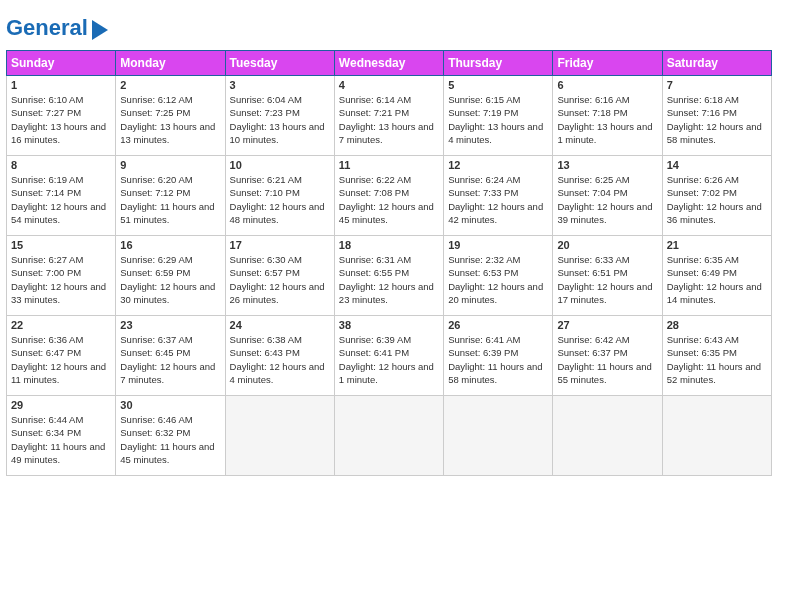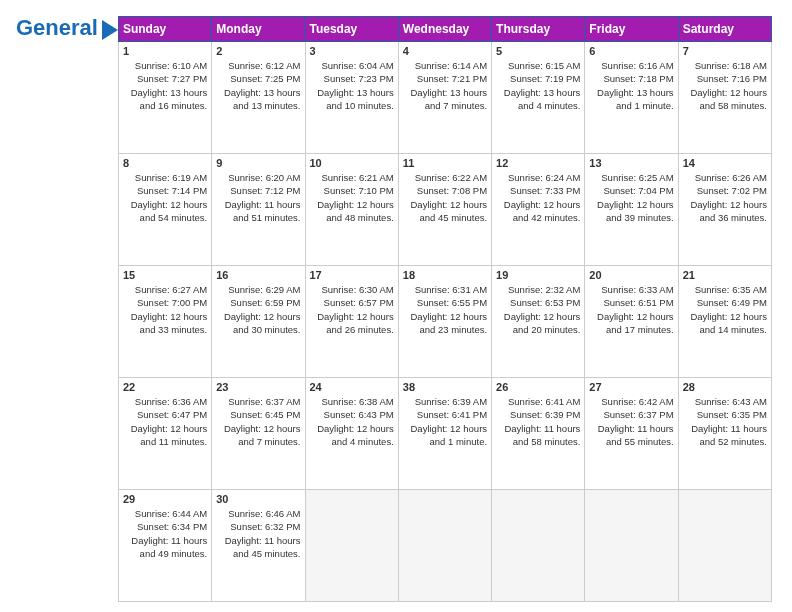--- a/index.html
+++ b/index.html
@@ -6,23 +6,23 @@
     body {
       font-family: Arial, sans-serif;
       background: #fff;
       width: 792px;
       height: 612px;
       overflow: hidden;
     }
     .page {
       width: 792px;
       height: 612px;
-      padding: 16px 20px 10px 16px;
+      padding: 16px 20px 10px 6px;
       display: flex;
-      flex-direction: row;
+      flex-direction: column;
     }
     .header {
       display: flex;
       justify-content: space-between;
       align-items: flex-start;
       margin-bottom: 10px;
     }
     .logo {
       display: flex;
       flex-direction: column;
@@ -45,21 +45,21 @@
       font-size: 16px;
       font-weight: normal;
       color: #333;
     }
     table {
       width: 100%;
       border-collapse: collapse;
       table-layout: fixed;
     }
     thead tr th {
-      background-color: #a21caf;
+      background-color: #d946ef;
       color: #fff;
       font-size: 12px;
       font-weight: bold;
       padding: 5px 4px;
       text-align: left;
       border: 1px solid #2060a0;
     }
     tbody tr td {
       border: 1px solid #ccc;
       vertical-align: top;
@@ -73,21 +73,20 @@
       background: #f5f5f5;
     }
     .day-num {
       font-size: 11px;
       font-weight: bold;
       display: block;
       margin-bottom: 2px;
     }
     .day-info {
       line-height: 1.4;
-      text-align: right;
     }
   </style>
 </head>
 <body>
 
 <div class="page">
   <div class="header">
     <div class="logo">
       <div class="logo-wrapper">
         <div>

